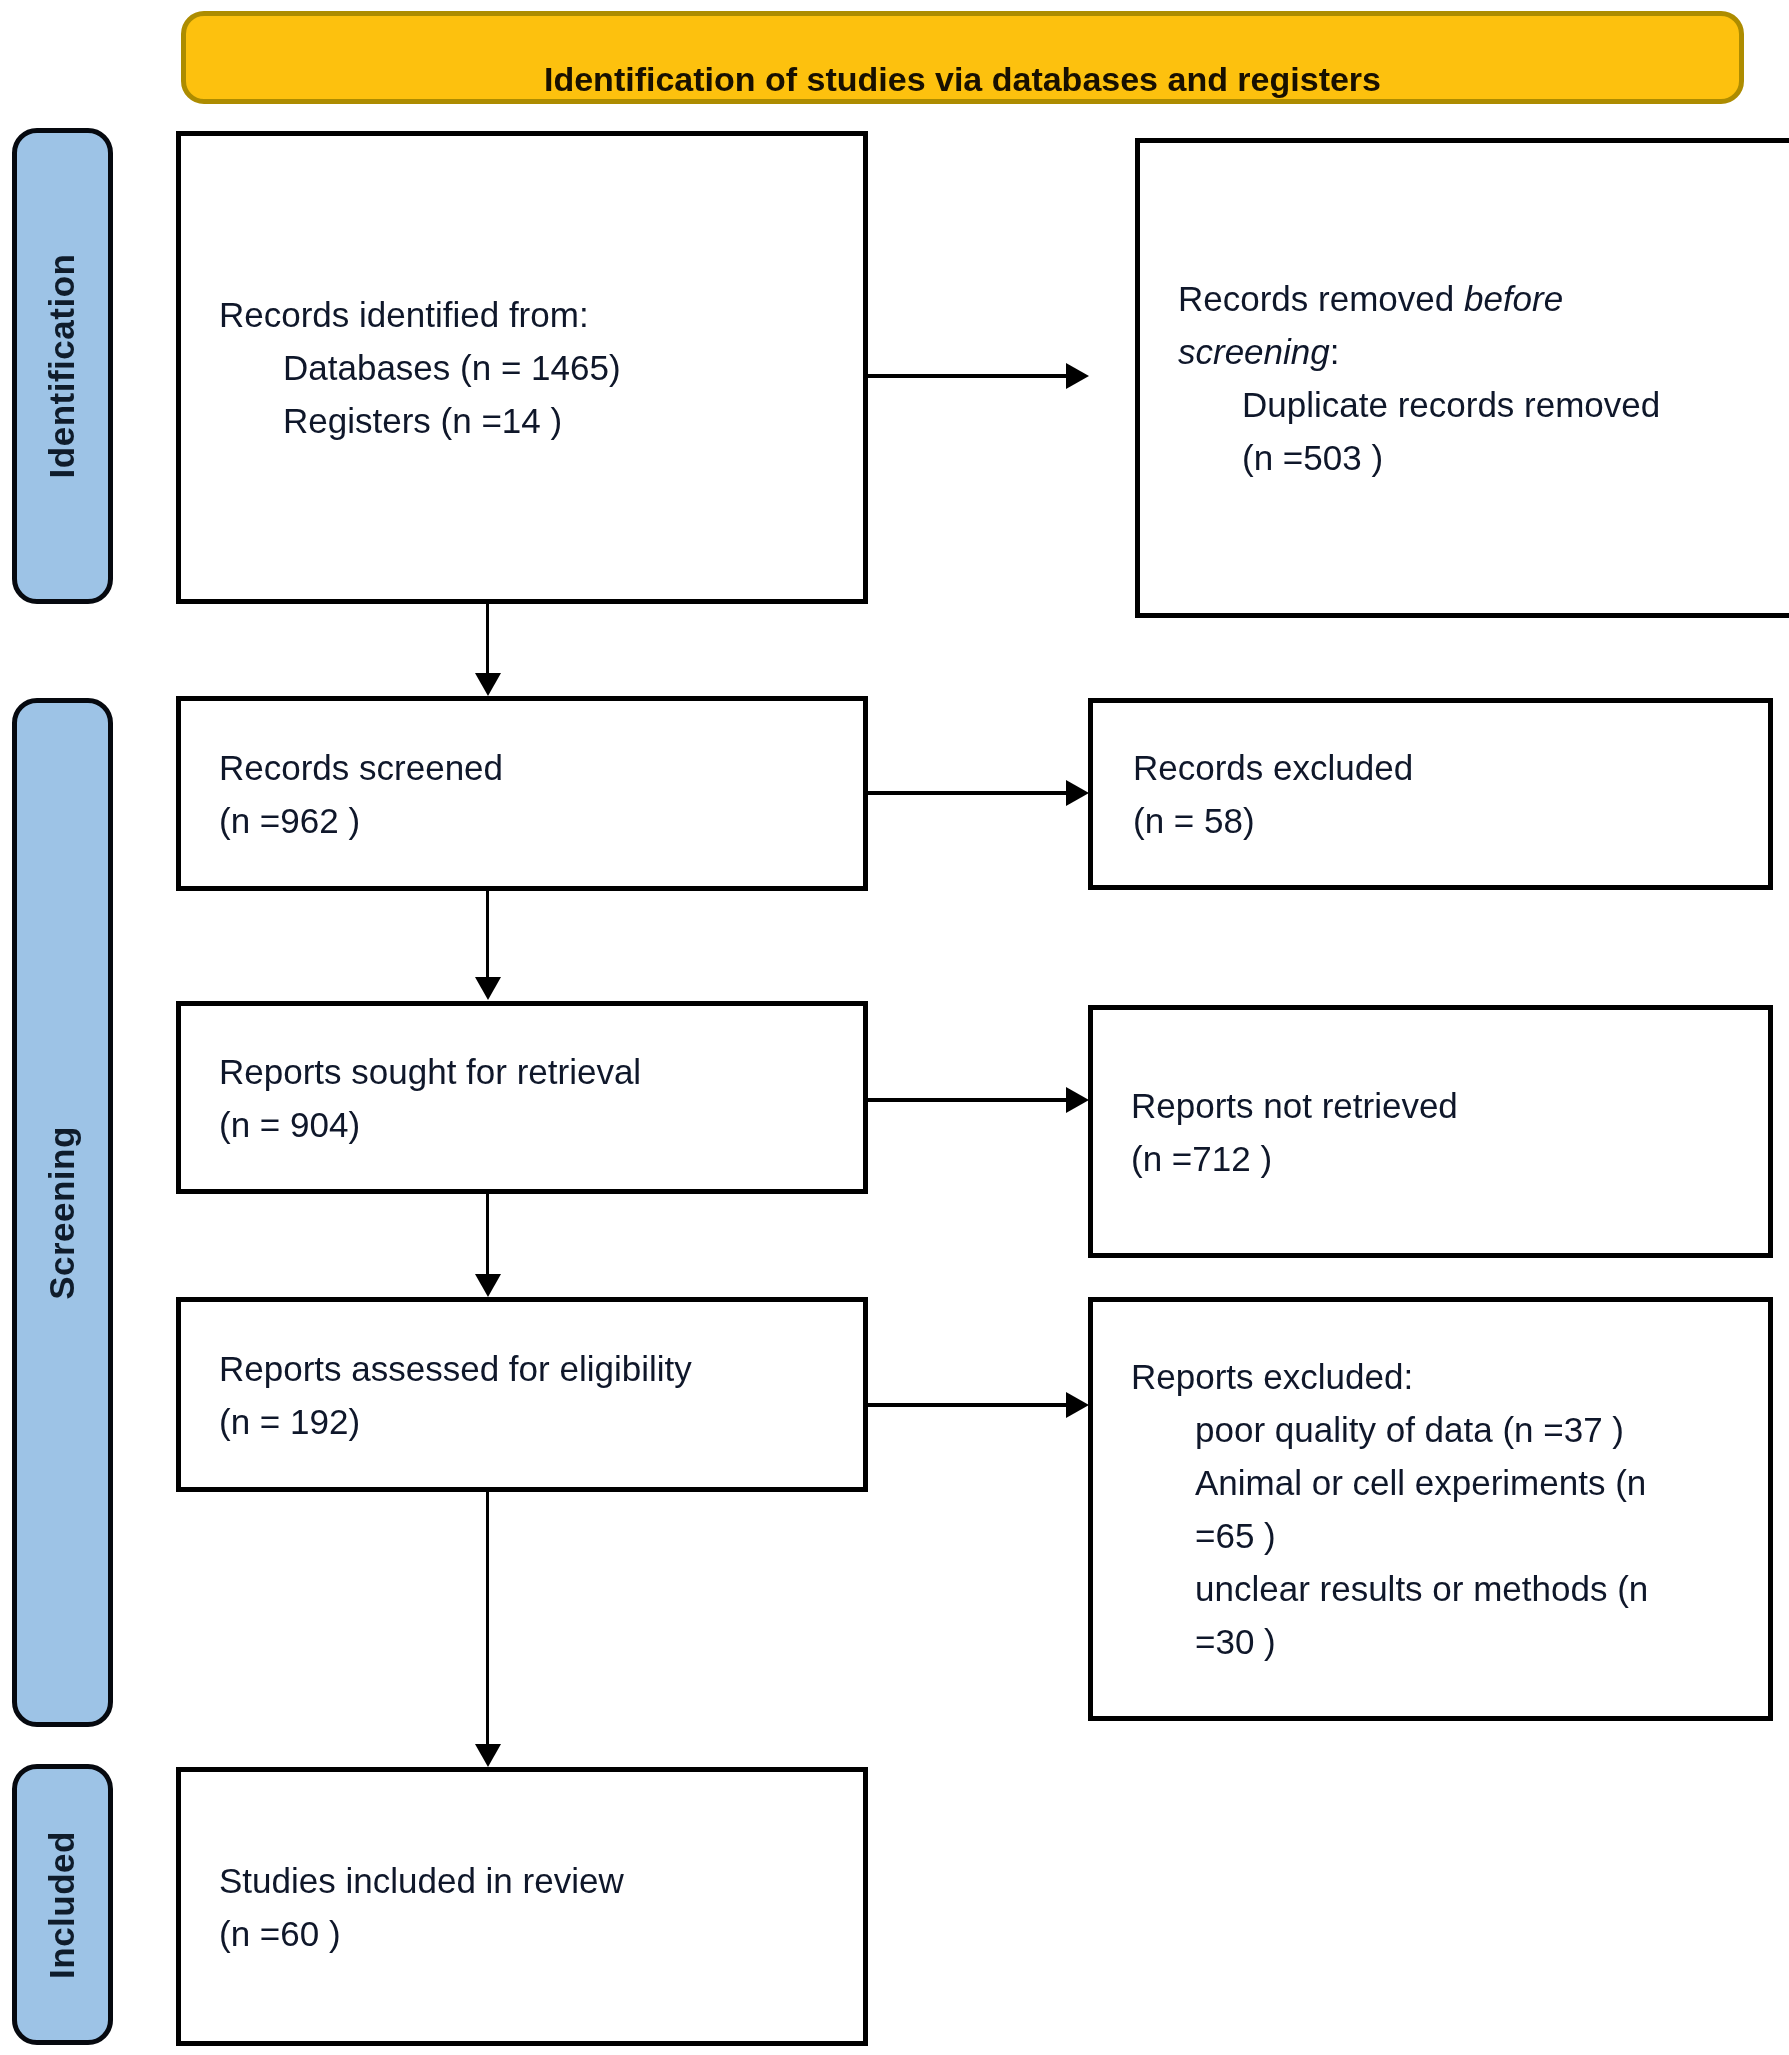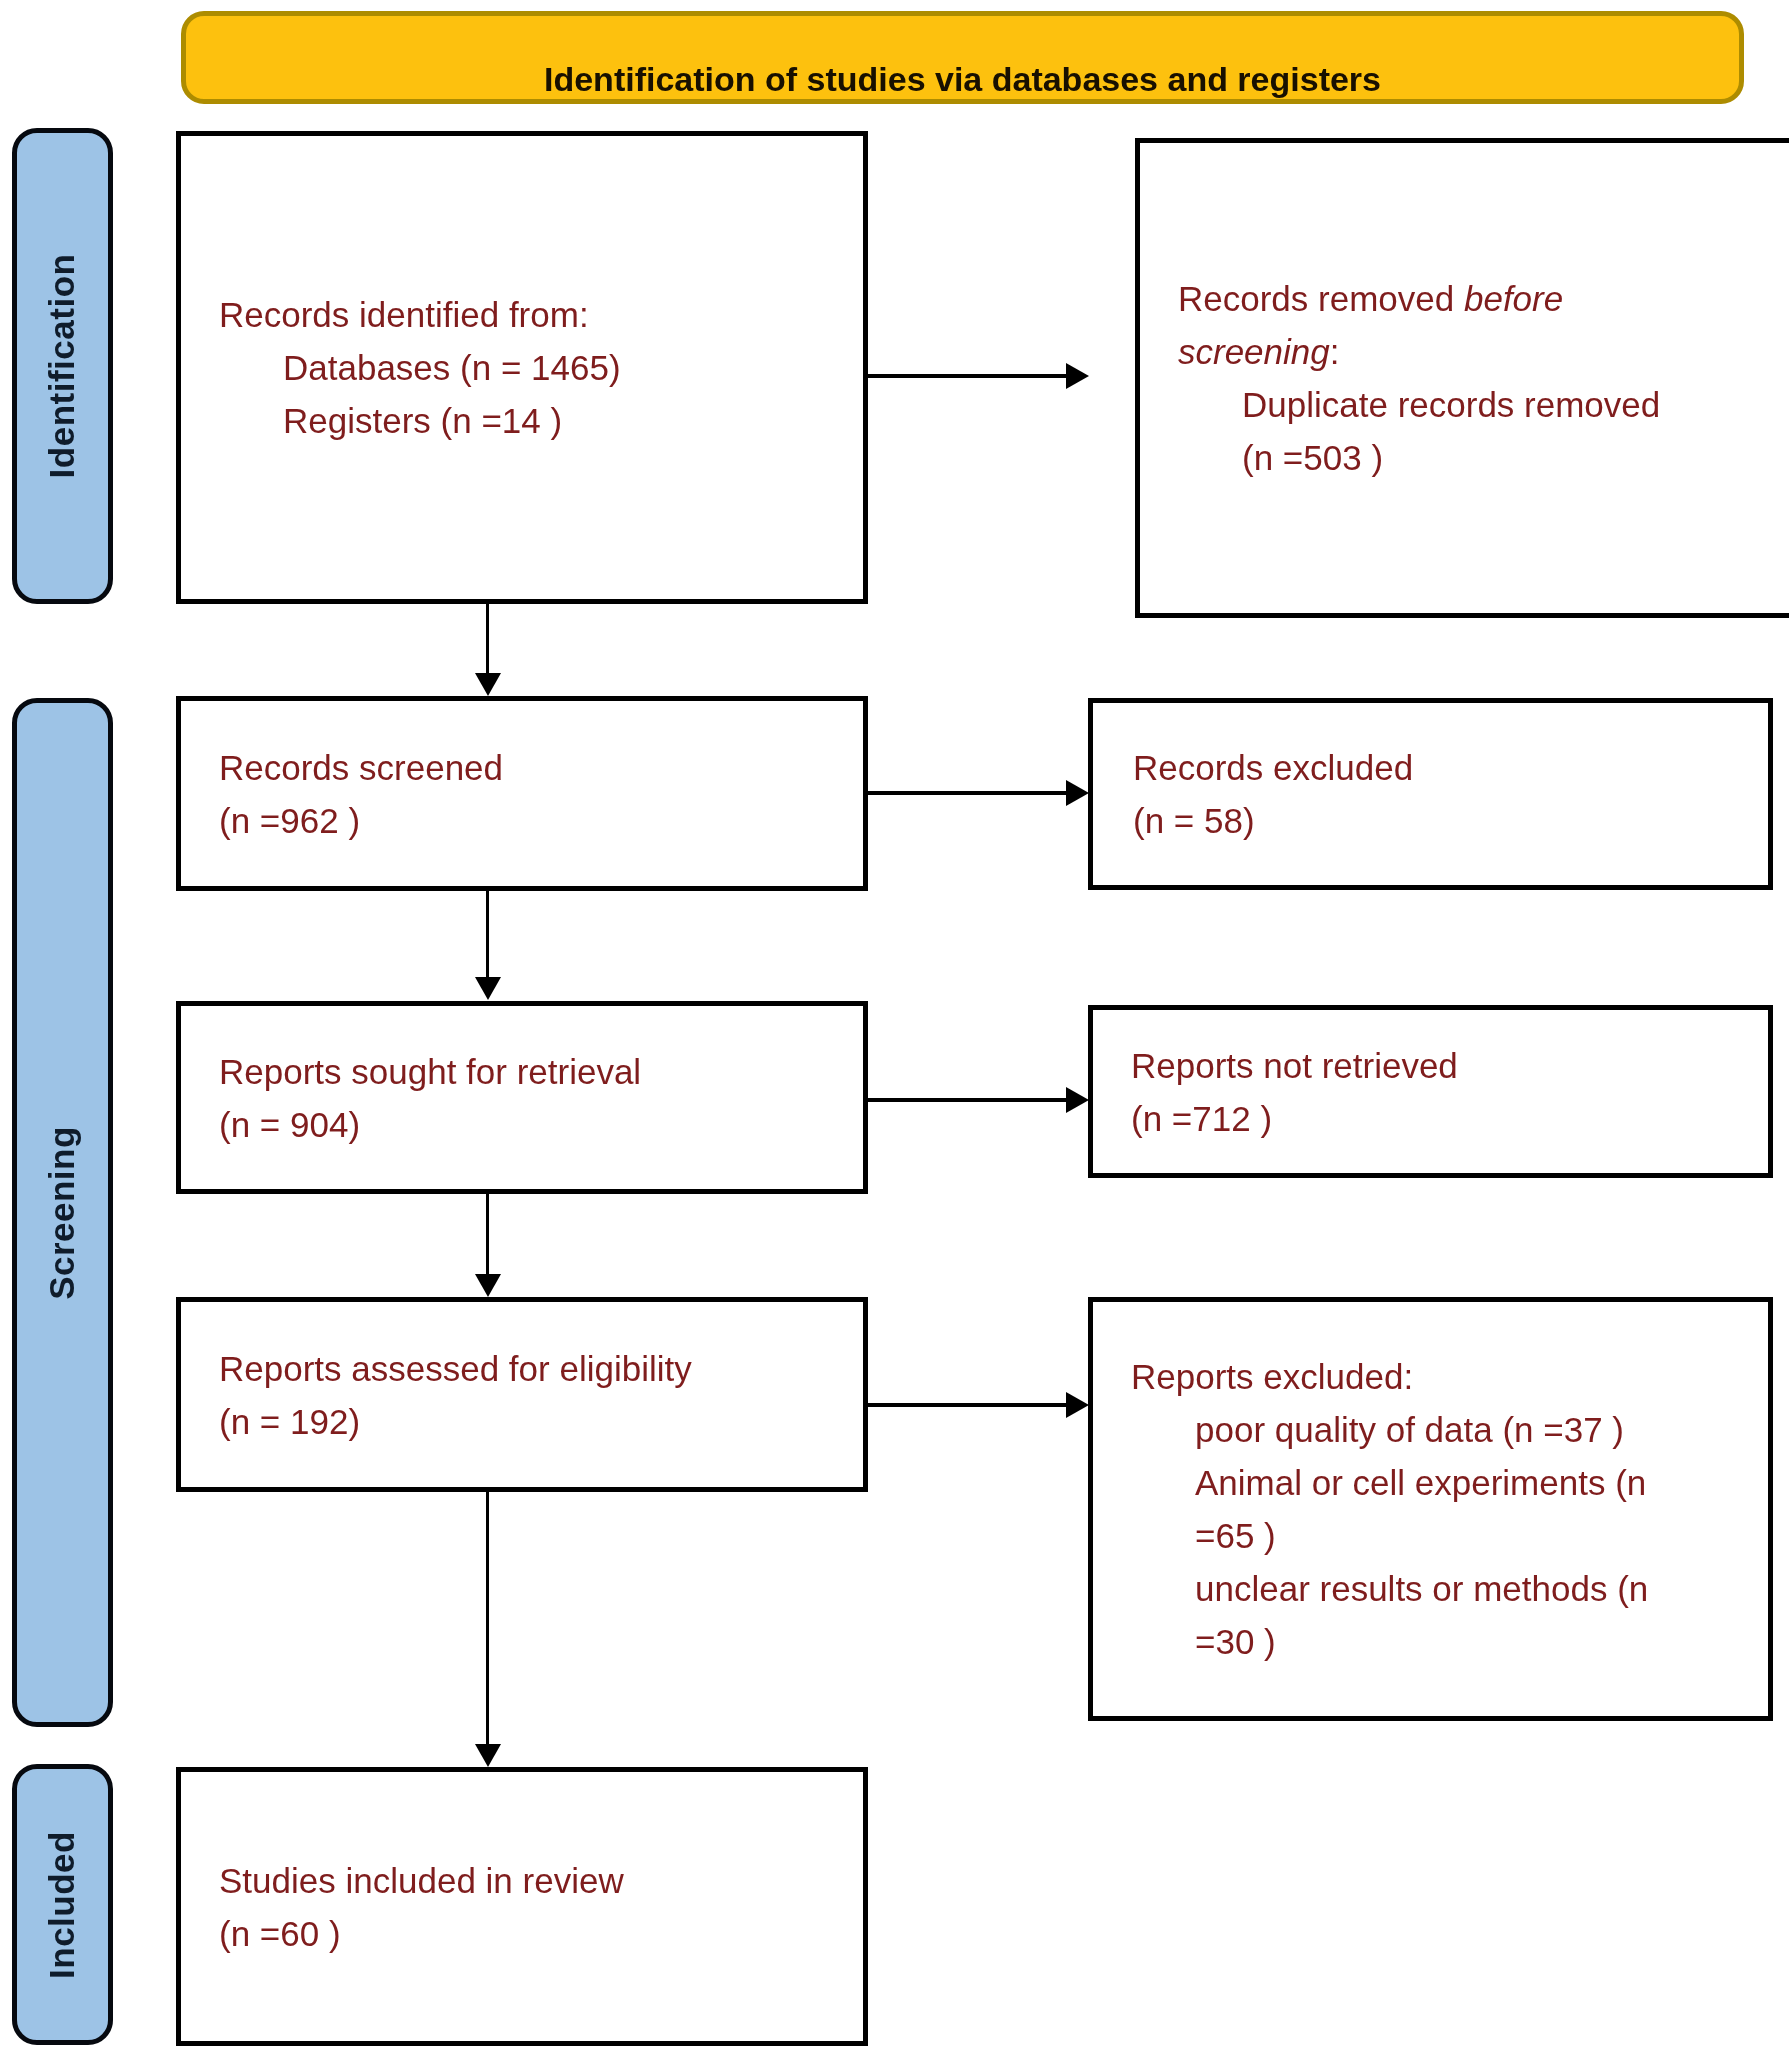--- a/index.html
+++ b/index.html
@@ -54,34 +54,34 @@
   
   .box {
     position: absolute;
     background: #ffffff;
     border: 5.8px solid #000000;
     box-sizing: border-box;
     display: flex; flex-direction: column; justify-content: center;
     padding: 12.6px 23px 12.6px 38px;
     font-size: 35px;
     line-height: 53px;
-    color: #7f1d1d;
+    color: #0f172a;
   }
   .box .line   { white-space: nowrap; }
   .box .indent { padding-left: 64px; }
   .it          { font-style: italic; }
 
   .col-left  { left: 176px;  width: 692px; }
   .col-right { left: 1088px; width: 685px; }
   #box-records-identified    { top: 131px;  height: 473px; }
   #box-records-removed       { top: 138px;  height: 480px; margin-left: 47px; }
   #box-records-screened      { top: 696px; height: 195px; }
   #box-records-excluded      { top: 698px; height: 192px; padding-left: 40px; }
   #box-reports-sought        { top: 1001px; height: 193px; }
-  #box-reports-not-retrieved { top: 1005px; height: 173px; }
+  #box-reports-not-retrieved { top: 1005px; height: 253px; }
   #box-reports-assessed      { top: 1297px; height: 195px; }
   #box-reports-excluded      { top: 1297px; height: 424px; }
   #box-studies-included      { top: 1767px; height: 279px; }
 
   
   .varrow {
     position: absolute;
     left: 475px;
     width: 25px;
     display: flex; flex-direction: column; align-items: center;

